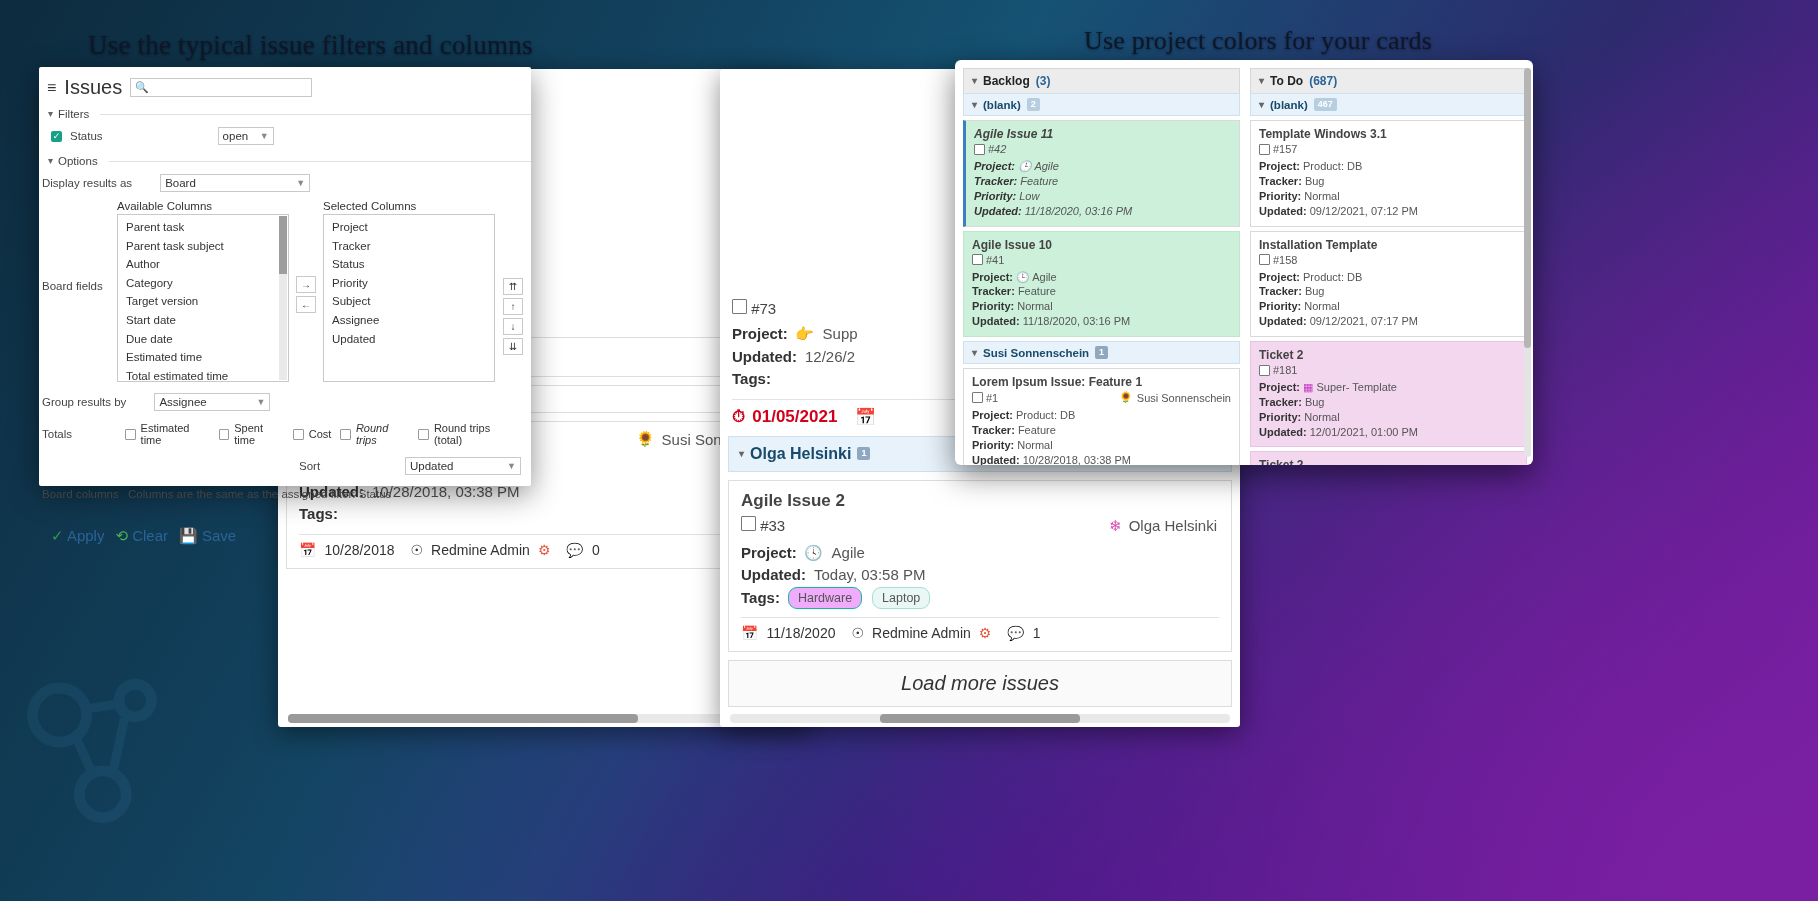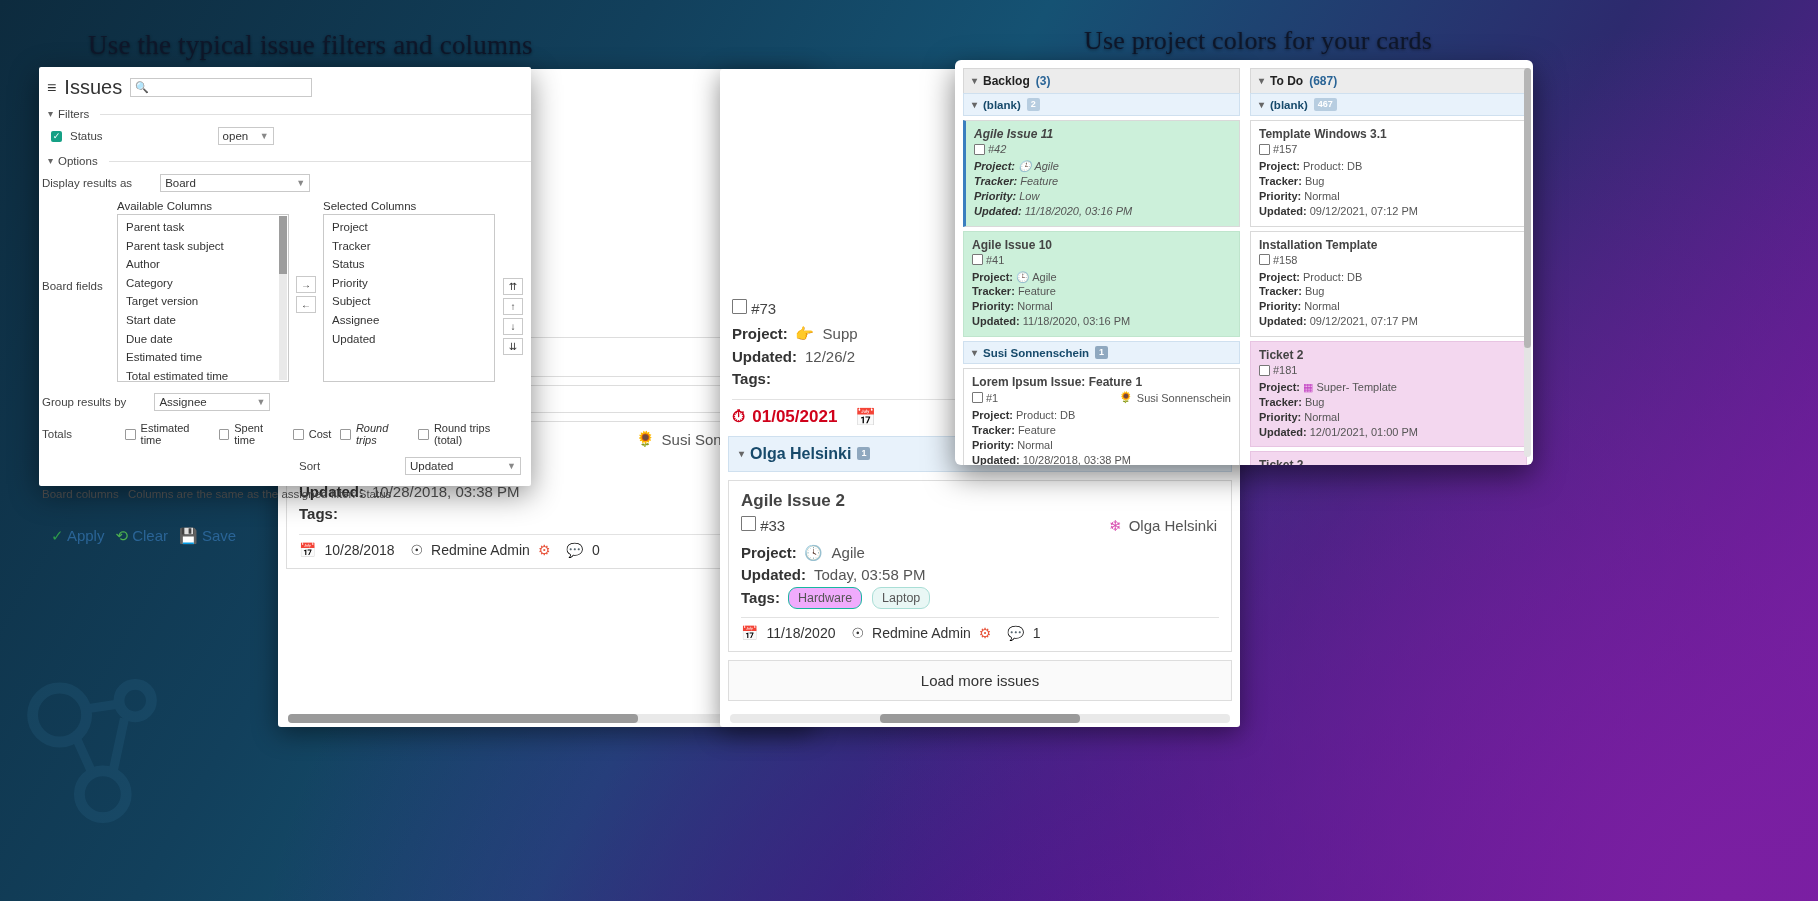--- a/index.html
+++ b/index.html
@@ -90,21 +90,21 @@
 
   .tag{
     display:inline-block;border-radius:9px;font-size:12.5px;padding:1px 9px;margin-right:2px;
     border:1px solid #19c3ab;
   }
   .tag.hw{background:#f0abfc;color:#0b3b35;border-color:#17b79f;}
   .tag.lp{background:#e9f7f5;color:#333;border-color:#a9ded6;}
 
   .duedate{color:#d0021b;font-weight:bold;font-size:17px;display:flex;align-items:center;gap:7px;}
   .loadmore{
-    border:1px solid #ddd;background:#fafafa;text-align:center;font-size:15px;color:#333;padding:11px;
+    border:1px solid #ddd;background:#fafafa;text-align:center;font-size:20px;color:#333;padding:11px;font-style:italic;
   }
 
   
   #right-board{
     left:955px;top:60px;width:578px;height:405px;border-radius:6px;background:#fff;
     box-shadow:0 10px 30px rgba(0,0,0,.5);
   }
   #right-board .cols{display:flex;gap:10px;padding:8px 6px 0 8px;}
   #right-board .col{width:278px;}
   .rb-scroll{

